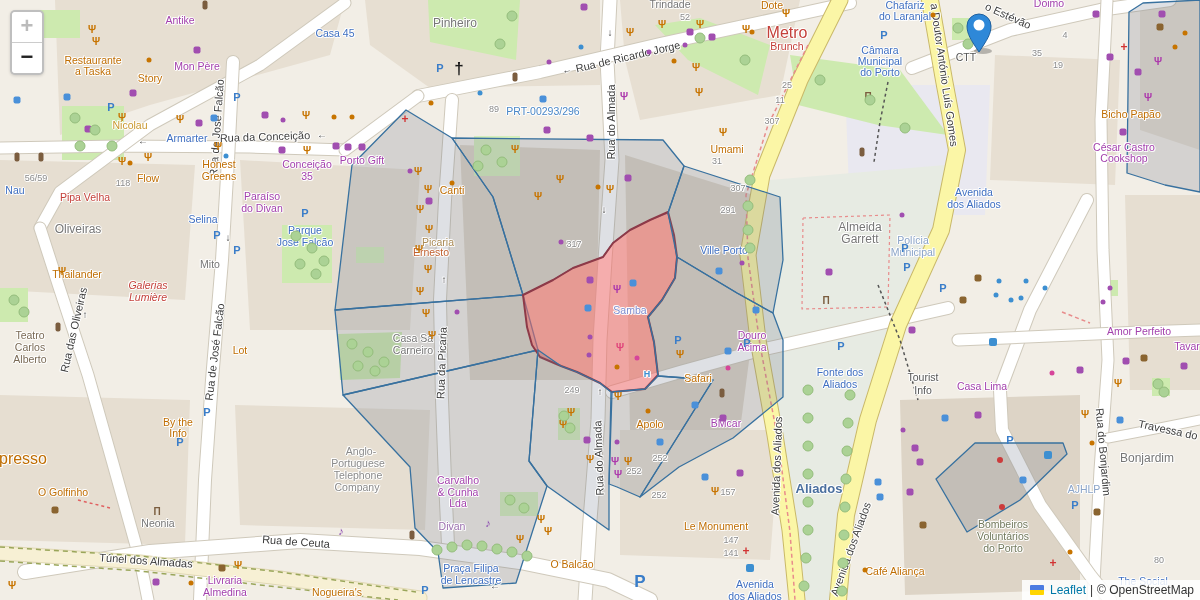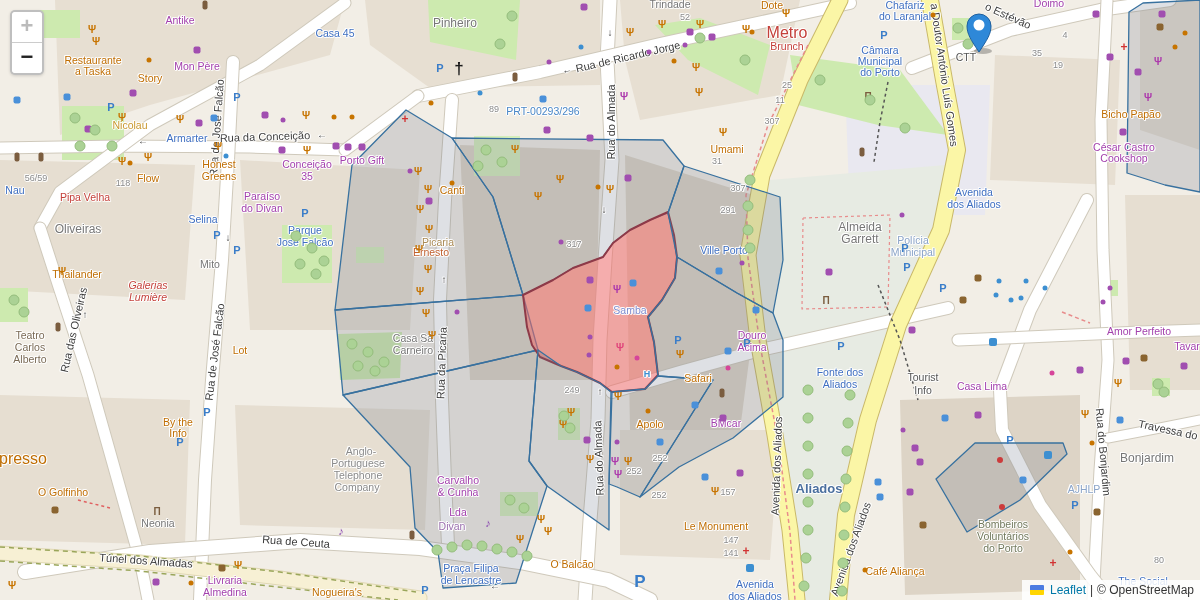--- a/index.html
+++ b/index.html
@@ -231,21 +231,21 @@
       <div class="lbl poi" style="left: 726px; top: 423px; color: rgb(163, 65, 173); font-size: 10.5px; transform: translate(-50%, -50%) rotate(0deg);">BMcar</div>
       <div class="lbl poi" style="left: 660px; top: 458px; color: rgb(138, 138, 138); font-size: 9px; transform: translate(-50%, -50%) rotate(0deg);">252</div>
       <div class="lbl poi" style="left: 634px; top: 471px; color: rgb(138, 138, 138); font-size: 9px; transform: translate(-50%, -50%) rotate(0deg);">252</div>
       <div class="lbl poi" style="left: 659px; top: 495px; color: rgb(138, 138, 138); font-size: 9px; transform: translate(-50%, -50%) rotate(0deg);">252</div>
       <div class="lbl poi" style="left: 716px; top: 526px; color: rgb(191, 109, 2); font-size: 10.5px; transform: translate(-50%, -50%) rotate(0deg);">Le Monument</div>
       <div class="lbl poi" style="left: 728px; top: 492px; color: rgb(138, 138, 138); font-size: 9px; transform: translate(-50%, -50%) rotate(0deg);">157</div>
       <div class="lbl poi" style="left: 731px; top: 540px; color: rgb(138, 138, 138); font-size: 9px; transform: translate(-50%, -50%) rotate(0deg);">147</div>
       <div class="lbl poi" style="left: 731px; top: 553px; color: rgb(138, 138, 138); font-size: 9px; transform: translate(-50%, -50%) rotate(0deg);">141</div>
       <div class="lbl poi" style="left: 458px; top: 480px; color: rgb(163, 65, 173); font-size: 10.5px; transform: translate(-50%, -50%) rotate(0deg);">Carvalho</div>
       <div class="lbl poi" style="left: 458px; top: 492px; color: rgb(163, 65, 173); font-size: 10.5px; transform: translate(-50%, -50%) rotate(0deg);">&amp; Cunha</div>
-      <div class="lbl poi" style="left: 458px; top: 503px; color: rgb(163, 65, 173); font-size: 10.5px; transform: translate(-50%, -50%) rotate(0deg); margin-top: 9px;">Lda</div>
+      <div class="lbl poi" style="left: 458px; top: 503px; color: rgb(163, 65, 173); font-size: 10.5px; transform: translate(-50%, -50%) rotate(0deg);">Lda</div>
       <div class="lbl poi" style="left: 452px; top: 526px; color: rgb(154, 111, 174); font-size: 10.5px; transform: translate(-50%, -50%) rotate(0deg);">Divan</div>
       <div class="lbl poi" style="left: 572px; top: 564px; color: rgb(191, 109, 2); font-size: 10.5px; transform: translate(-50%, -50%) rotate(0deg);">O Balcão</div>
       <div class="lbl poi" style="left: 471px; top: 568px; color: rgb(63, 111, 193); font-size: 10.5px; transform: translate(-50%, -50%) rotate(0deg);">Praça Filipa</div>
       <div class="lbl poi" style="left: 471px; top: 580px; color: rgb(63, 111, 193); font-size: 10.5px; transform: translate(-50%, -50%) rotate(0deg);">de Lencastre</div>
       <div class="lbl poi" style="left: 860px; top: 227px; color: rgb(118, 118, 118); font-size: 12px; transform: translate(-50%, -50%) rotate(0deg);">Almeida</div>
       <div class="lbl poi" style="left: 860px; top: 239px; color: rgb(118, 118, 118); font-size: 12px; transform: translate(-50%, -50%) rotate(0deg);">Garrett</div>
       <div class="lbl poi" style="left: 913px; top: 240px; color: rgb(138, 164, 200); font-size: 10.5px; transform: translate(-50%, -50%) rotate(0deg);">Polícia</div>
       <div class="lbl poi" style="left: 913px; top: 252px; color: rgb(138, 164, 200); font-size: 10.5px; transform: translate(-50%, -50%) rotate(0deg);">Municipal</div>
       <div class="lbl poi" style="left: 840px; top: 372px; color: rgb(63, 111, 193); font-size: 10.5px; transform: translate(-50%, -50%) rotate(0deg);">Fonte dos</div>
       <div class="lbl poi" style="left: 840px; top: 384px; color: rgb(63, 111, 193); font-size: 10.5px; transform: translate(-50%, -50%) rotate(0deg);">Aliados</div>

